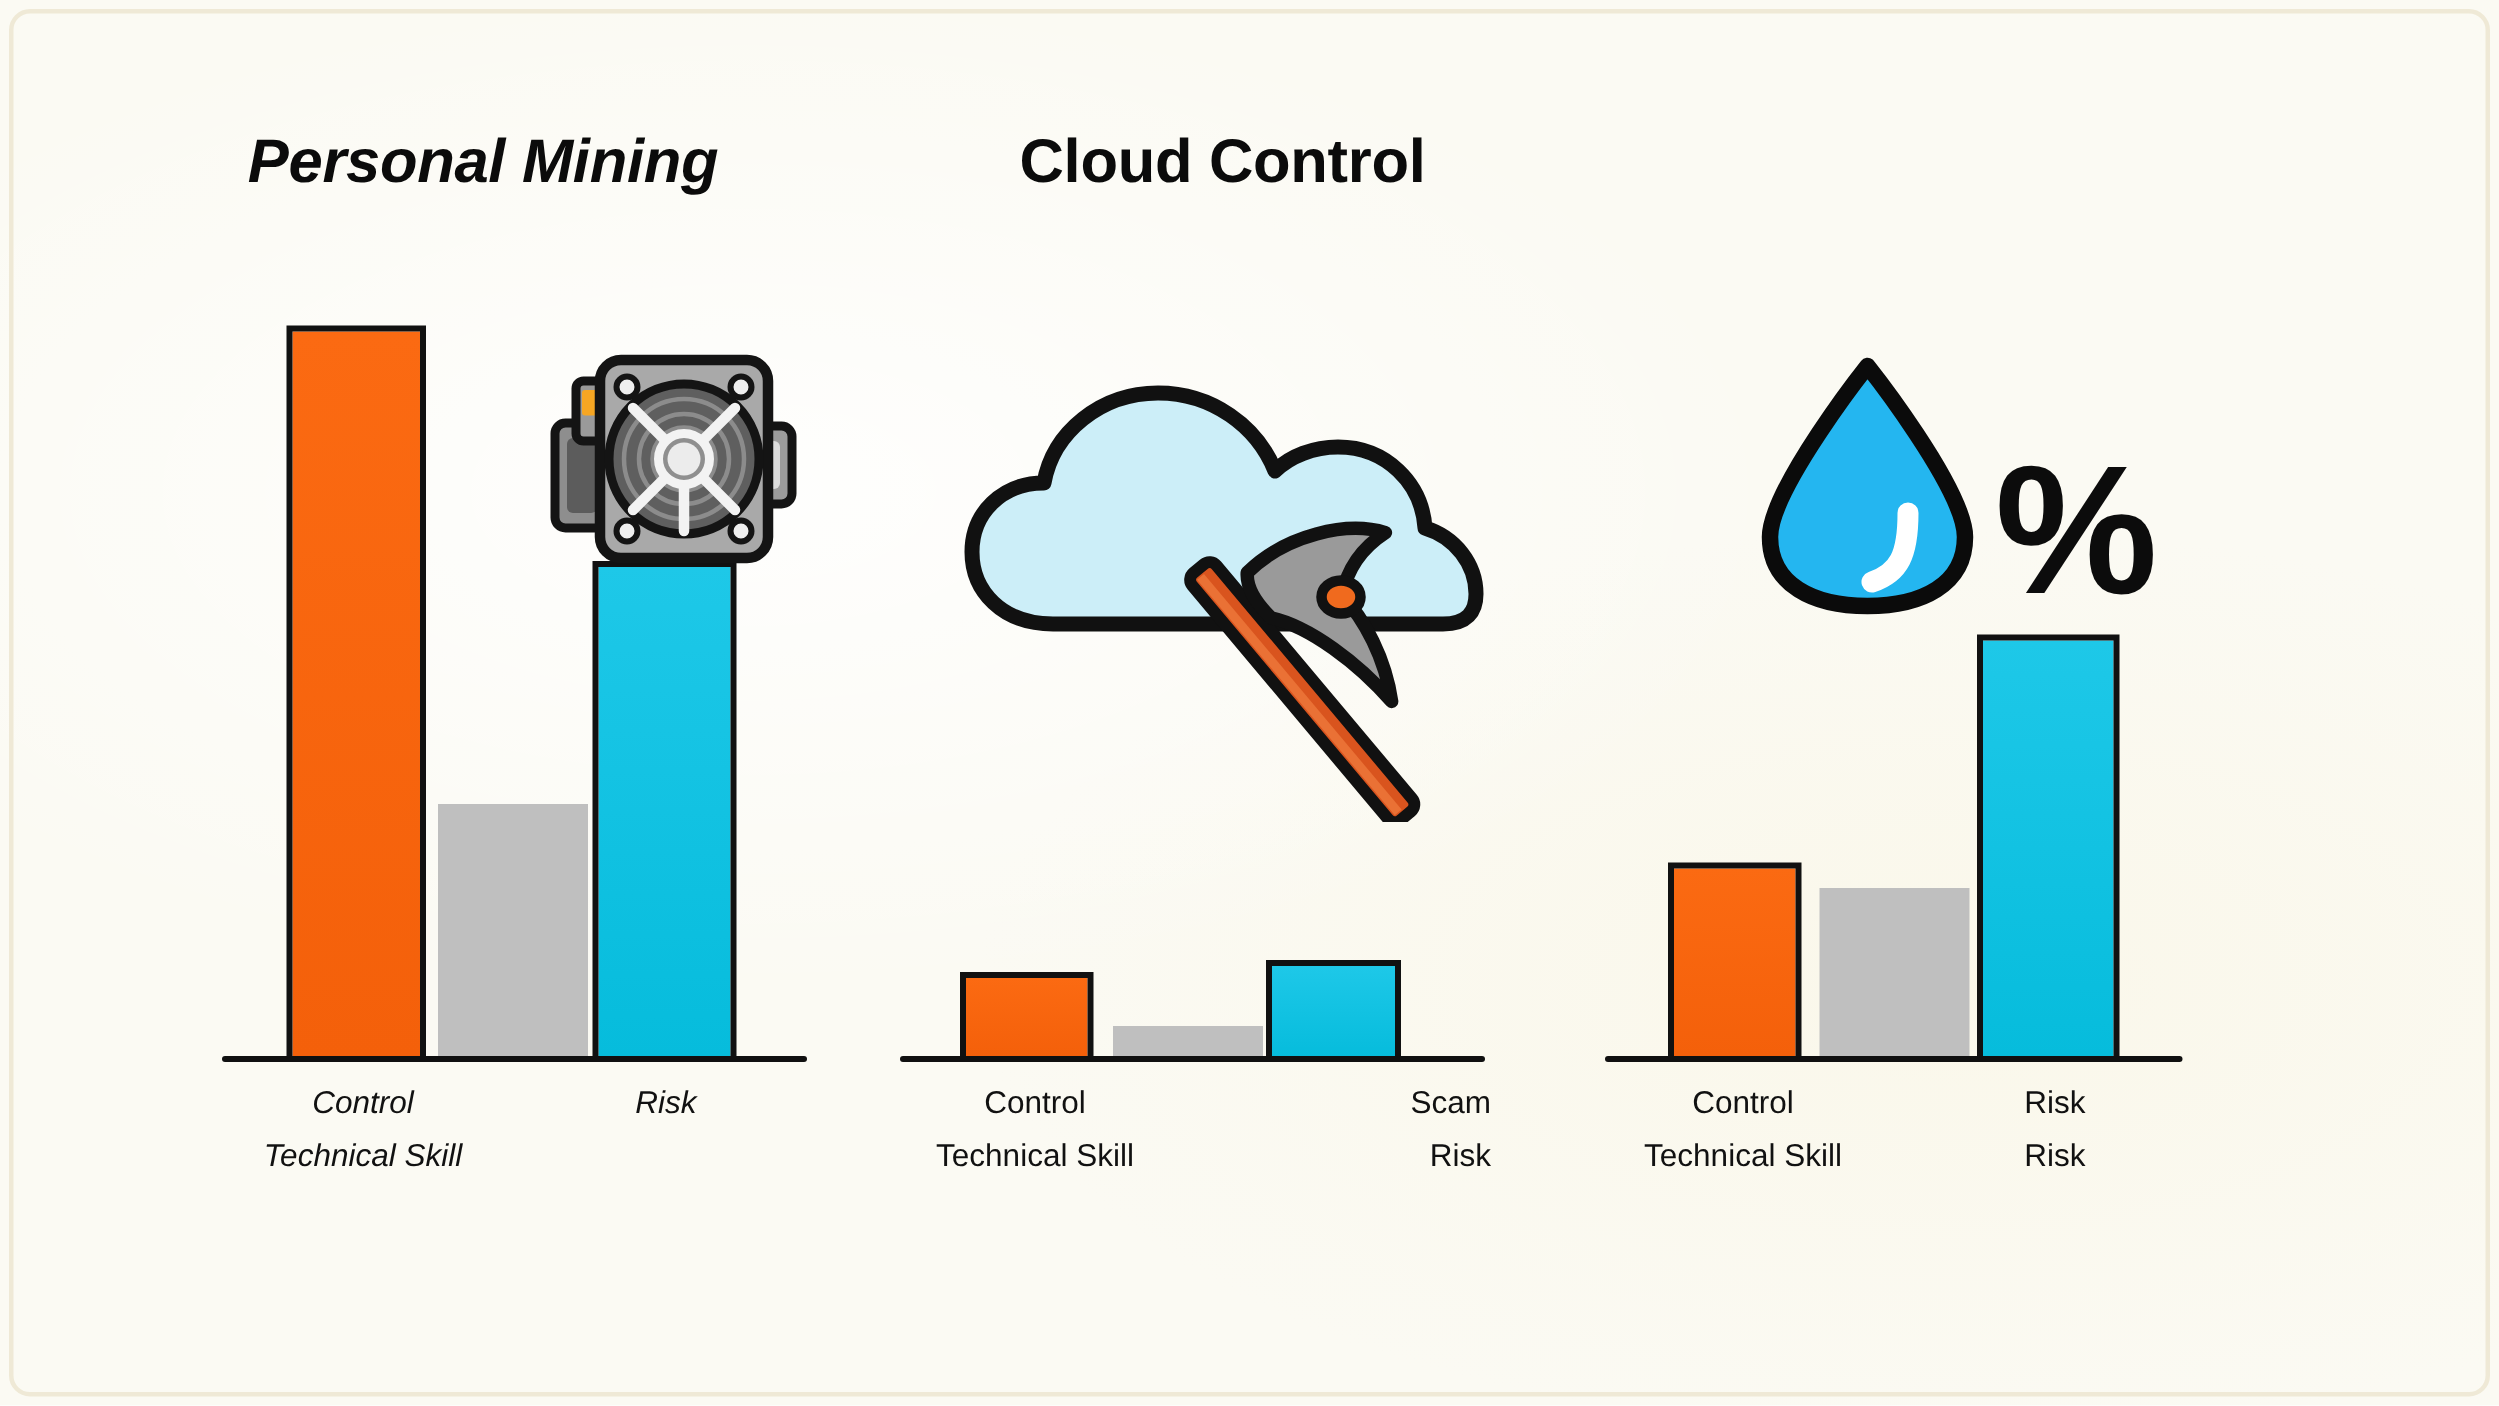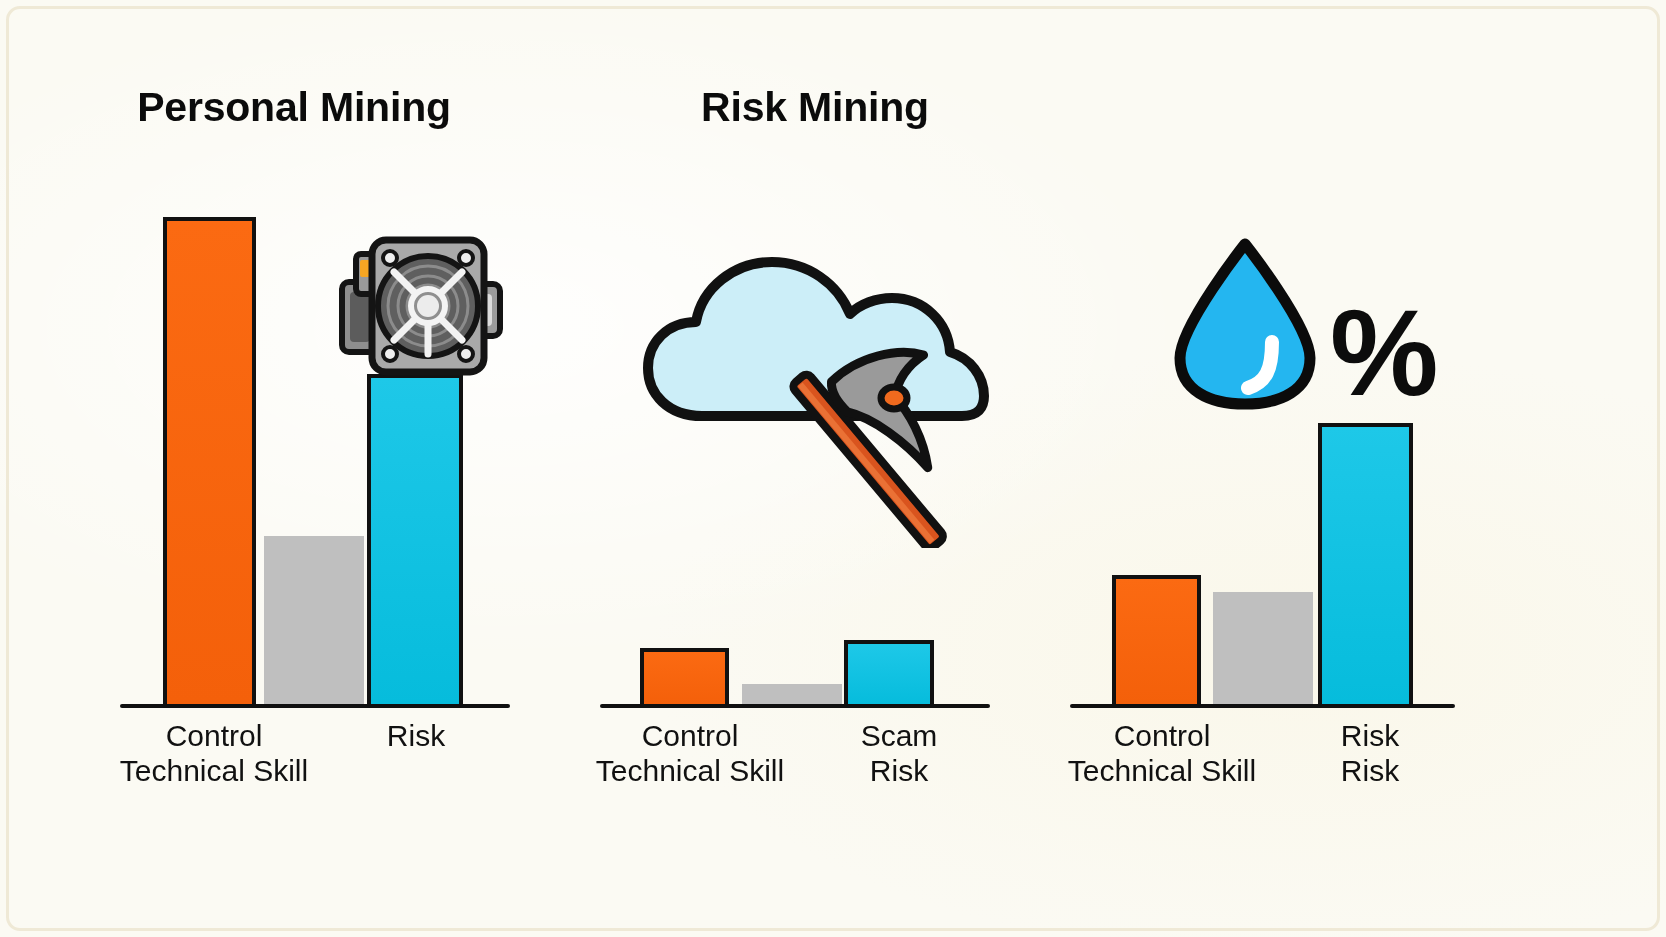--- a/index.html
+++ b/index.html
@@ -65,21 +65,21 @@
     box-sizing: border-box;
     border: 4px solid #111111;
   }
   .bar.orange { background: linear-gradient(180deg,#fb6a12 0%, #f4600a 100%); }
   .bar.cyan   { background: linear-gradient(180deg,#1ec8e8 0%, #06bcdc 100%); }
   .bar.gray   { background: #bfbfbf; border: none; }
 
   .tick-label {
     position: absolute;
     text-align: center;
-    font-size: 30px;
+    font-size: 21px;
     color: #111111;
     line-height: 35px;
     white-space: nowrap;
   }
   .tick-label .l2 { display: block; }
 
   
   .rig { position: absolute; }
 
   
@@ -92,21 +92,21 @@
   }
 </style>
 </head>
 <body>
 
 <div id="canvas">
 
   <div id="paper-tint"></div>
   <div id="frame"></div>
 
-  <div class="panel" style="left:24px; width:540px;">
+  <div class="panel" style="left:52px; width:540px;font-style:italic;">
 
     <div class="panel-title">Personal Mining</div>
 
     <div class="bar orange" style="left:139px; top:217px; width:93px; height:491px;"></div>
     <div class="bar gray" style="left:240px; top:536px; width:100px; height:170px;"></div>
     <div class="bar cyan" style="left:343px; top:374px; width:96px; height:334px;"></div>
 
     <div class="axis" style="left:96px; top:704px; width:390px;"></div>
 
     <div class="rig" style="left:302px; top:232px; width:180px; height:150px;">
@@ -151,21 +151,21 @@
       <span class="l2">Technical Skill</span>
     </div>
     <div class="tick-label" style="left:312px; top:718px; width:160px;">
       <span>Risk</span>
       <span class="l2"></span>
     </div>
   </div>
 
   <div class="panel" style="left:580px; width:470px;">
 
-    <div class="panel-title">Risk Mining</div>
+    <div class="panel-title">Cloud Control</div>
 
     <div style="position:absolute; left:30px; top:218px; width:390px; height:330px;">
       <svg viewBox="0 0 390 330" width="390" height="330">
 
         <path d="M92 198
                  C58 198 38 176 38 150
                  C38 124 58 104 86 104
                  C92 70 124 44 162 44
                  C198 44 228 66 240 96
                  C250 86 266 80 282 80
@@ -193,21 +193,21 @@
     <div class="bar orange" style="left:60px; top:648px; width:89px; height:60px;"></div>
     <div class="bar gray" style="left:162px; top:684px; width:100px; height:22px;"></div>
     <div class="bar cyan" style="left:264px; top:640px; width:90px; height:68px;"></div>
 
     <div class="axis" style="left:20px; top:704px; width:390px;"></div>
 
     <div class="tick-label" style="left:-20px; top:718px; width:260px;">
       <span>Control</span>
       <span class="l2">Technical Skill</span>
     </div>
-    <div class="tick-label" style="left:234px; top:718px; width:170px;">
+    <div class="tick-label" style="left:244px; top:718px; width:170px;text-align:right;">
       <span>Scam</span>
       <span class="l2">Risk</span>
     </div>
   </div>
 
   <div class="panel" style="left:1050px; width:560px;">
 
 
     <div style="position:absolute; left:100px; top:230px; width:190px; height:185px;">
       <svg viewBox="0 0 190 185" width="190" height="185">

